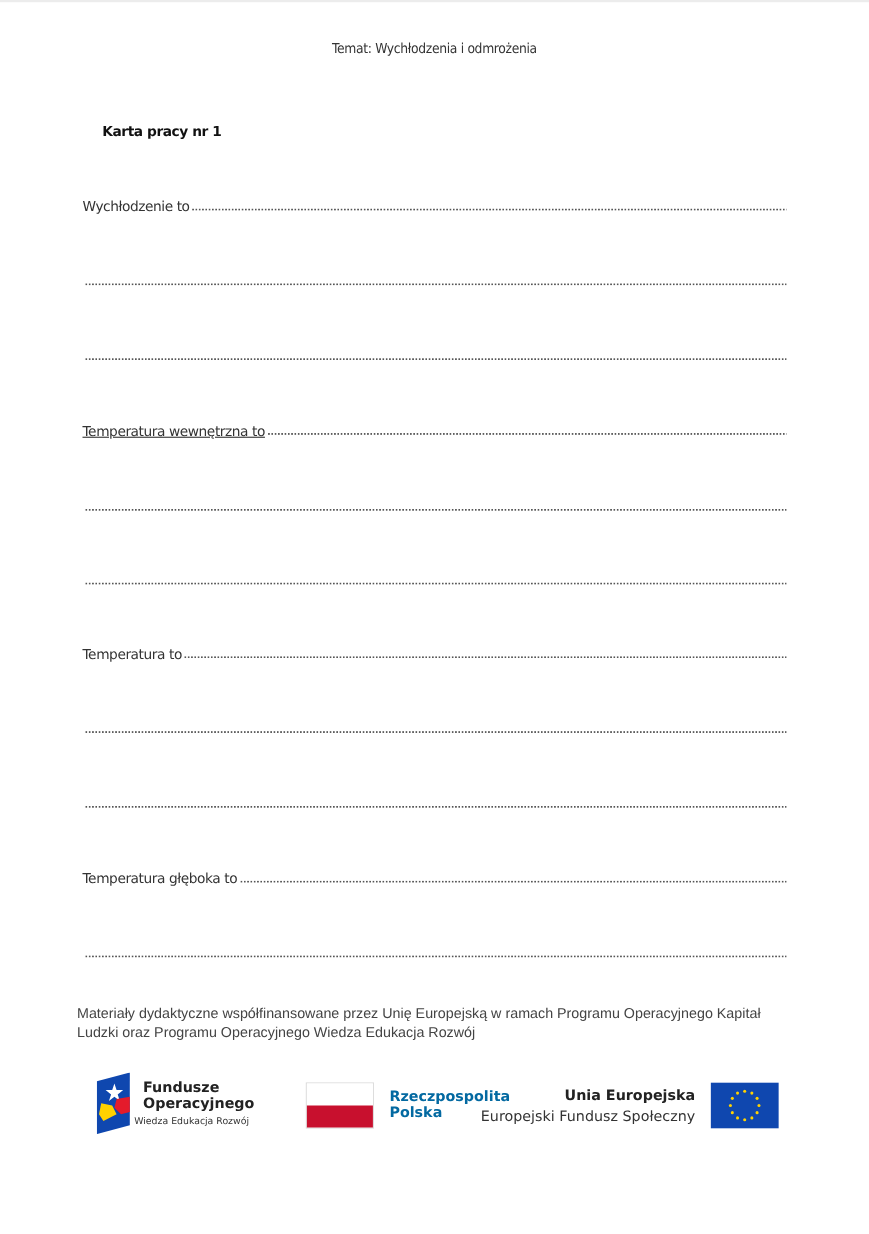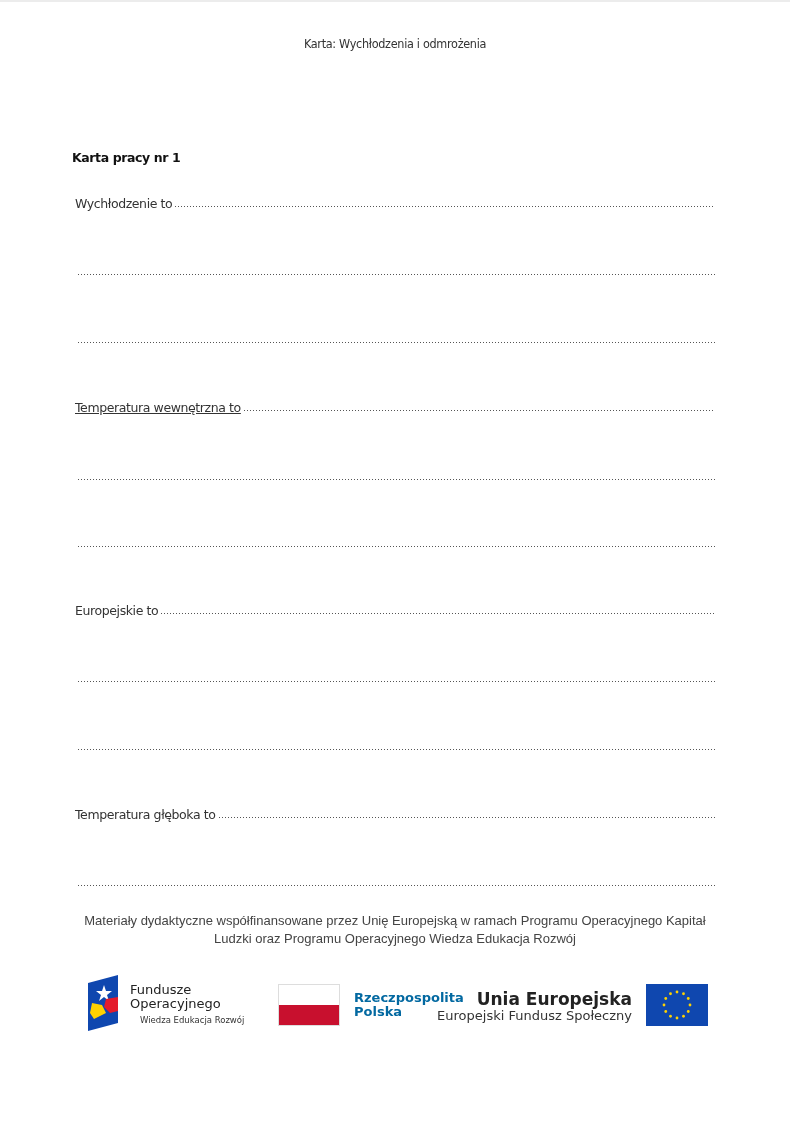--- a/index.html
+++ b/index.html
@@ -8,63 +8,61 @@
     overflow: hidden;
     font-family: "Liberation Sans", sans-serif; color: #222;
   }
   .topline { position: absolute; top: 0; left: 0; width: 790px; height: 2px; background: #ececec; }
   .title {
     position: absolute; top: 36px; left: 0; width: 790px; text-align: center;
     font-family: "DejaVu Sans", sans-serif; font-size: 12.5px; color: #333;
     font-stretch: condensed; letter-spacing: -0.3px;
   }
   .subtitle {
-    position: absolute; top: 112px; left: 72px;
+    position: absolute; top: 112px; left: 93px;
     font-family: "DejaVu Sans", sans-serif; font-size: 12.5px; font-weight: bold; color: #111;
     letter-spacing: -0.4px;
-    margin-top: 38px;
   }
   .line {
     position: absolute; left: 75px; width: 640px; height: 16px;
     display: flex; align-items: flex-end;
     font-family: "DejaVu Sans", sans-serif; font-size: 12.5px; color: #333;
     letter-spacing: -0.4px;
-    margin-top: 16px;
   }
   .line .label { white-space: nowrap; padding-right: 2px; }
   .line .dots {
     flex: 1; height: 3px; margin-bottom: 3px;
     background-image: radial-gradient(circle, #555 0.7px, transparent 0.9px);
     background-size: 3px 3px; background-repeat: repeat-x;
   }
   .footer-text {
-    position: absolute; top: 912px; left: 70px; width: 650px; text-align: center;
+    position: absolute; top: 912px; left: 70px; width: 650px; text-align: left;
     font-family: "Liberation Sans", sans-serif; font-size: 13px; line-height: 18px; color: #444;
   }
   .logo { position: absolute; }
   .fe { left: 88px; top: 975px; width: 160px; height: 60px; }
   .fe .mark { position: absolute; left: 0; top: 0; }
-  .fe .t1 { position: absolute; left: 42px; top: 8px; font-family: "DejaVu Sans", sans-serif; font-size: 13px; font-weight: normal; line-height: 14px; color: #222; }
-  .fe .t2 { position: absolute; left: 52px; top: 40px; font-family: "DejaVu Sans", sans-serif; font-size: 8.5px; color: #333; white-space: nowrap; }
+  .fe .t1 { position: absolute; left: 42px; top: 8px; font-family: "DejaVu Sans", sans-serif; font-size: 13px; font-weight: bold; line-height: 14px; color: #222; }
+  .fe .t2 { position: absolute; left: 34px; top: 40px; font-family: "DejaVu Sans", sans-serif; font-size: 8.5px; color: #333; white-space: nowrap; }
   .rp { left: 278px; top: 984px; width: 190px; height: 45px; }
   .rp .flag { position: absolute; left: 0; top: 0; width: 62px; height: 42px; border: 1px solid #ddd; box-sizing: border-box; }
   .rp .flag .w { height: 50%; background: #fff; }
   .rp .flag .r { height: 50%; background: #c8102e; }
   .rp .t { position: absolute; left: 76px; top: 7px; font-family: "DejaVu Sans", sans-serif; font-size: 13px; font-weight: bold; line-height: 14px; color: #0369a1; }
   .ue { left: 498px; top: 984px; width: 210px; height: 45px; }
-  .ue .t1 { position: absolute; right: 76px; top: 5px; font-family: "DejaVu Sans", sans-serif; font-size: 17px; font-weight: bold; color: #222; white-space: nowrap; }
+  .ue .t1 { position: absolute; right: 76px; top: 5px; font-family: "DejaVu Sans", sans-serif; font-size: 13px; font-weight: bold; color: #222; white-space: nowrap; }
   .ue .t2 { position: absolute; right: 76px; top: 24px; font-family: "DejaVu Sans", sans-serif; font-size: 13px; color: #333; white-space: nowrap; }
   .ue .flag { position: absolute; right: 0; top: 0; width: 62px; height: 42px; }
 </style>
 </head>
 <body>
 
 <div class="topline"></div>
 
-<div class="title">Karta: Wychłodzenia i odmrożenia</div>
+<div class="title">Temat: Wychłodzenia i odmrożenia</div>
 <div class="subtitle">Karta pracy nr 1</div>
 
 <div id="lines">
     <div class="line" style="top: 179px;">
       <span class="label">Wychłodzenie to </span>
       <span class="dots"></span>
     </div>
     <div class="line" style="top: 247px;">
       <span class="label"></span>
       <span class="dots"></span>
@@ -79,21 +77,21 @@
     </div>
     <div class="line" style="top: 452px;">
       <span class="label"></span>
       <span class="dots"></span>
     </div>
     <div class="line" style="top: 519px;">
       <span class="label"></span>
       <span class="dots"></span>
     </div>
     <div class="line" style="top: 586px;">
-      <span class="label">Europejskie to </span>
+      <span class="label">Temperatura to </span>
       <span class="dots"></span>
     </div>
     <div class="line" style="top: 654px;">
       <span class="label"></span>
       <span class="dots"></span>
     </div>
     <div class="line" style="top: 722px;">
       <span class="label"></span>
       <span class="dots"></span>
     </div>

